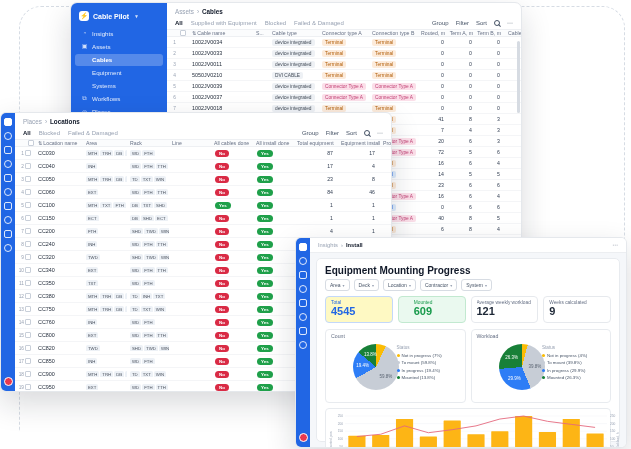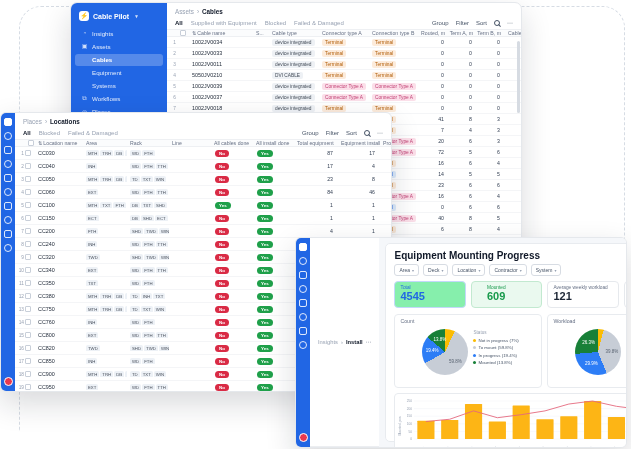--- a/index.html
+++ b/index.html
@@ -63,36 +63,36 @@
   .rail-ico.fill{background:#fff;border-color:#fff;border-radius:2px;}
   .rail-badge{width:7px;height:7px;background:#E8384F;border:1px solid #fff;border-radius:50%;margin-top:auto;flex:none;}
   .main2{flex:1;display:flex;flex-direction:column;min-width:0;}
   .tag{font-size:4.3px;background:#EDF1F6;color:#49505C;border-radius:2px;padding:1px 2px;margin-right:1px;white-space:nowrap;}
   .tagcell{padding-left:3px;white-space:nowrap;overflow:hidden;}
   .pill{font-size:4.4px;color:#fff;border-radius:5px;padding:1px 4px;justify-self:start;margin-left:4px;font-weight:bold;}
   .pill.yes{background:#1FA04A;}
   .pill.no{background:#D92B45;}
 
   
-  .main3{flex:1;display:flex;flex-direction:row;min-width:0;background:#F5F7FA;}
+  .main3{flex:1;display:flex;flex-direction:column;min-width:0;background:#F5F7FA;}
   .hd3{display:flex;align-items:center;background:#fff;border-bottom:1px solid #ECEEF1;
        padding:4px 8px;font-size:5.8px;color:#98A2B3;gap:3px;}
   .hd3 .dots{margin-left:auto;color:#667085;}
   .panel{flex:1;margin:5px 6px 5px;background:#fff;border:1px solid #E8EBEF;border-radius:5px;
          display:flex;flex-direction:column;min-height:0;}
   .dash-title{font-size:10px;font-weight:bold;color:#101828;padding:6px 8px 3px;}
   .filters{display:flex;gap:4px;padding:0 8px 5px;}
   .fchip{font-size:5px;color:#475467;border:1px solid #D7DCE3;border-radius:3px;padding:2px 4px;
          background:#fff;display:flex;align-items:center;gap:2px;}
   .fchip .car{font-size:4px;color:#98A2B3;}
   .kpis{display:flex;gap:5px;padding:0 8px 6px;}
   .kpi{flex:1;border:1px solid #E6E9ED;border-radius:4px;background:#fff;padding:3px 5px 4px;}
   .kpi .lbl{font-size:4.8px;color:#667085;white-space:nowrap;overflow:hidden;}
   .kpi .val{font-size:11px;font-weight:bold;color:#1D2736;line-height:1.15;}
-  .kpi.blue{background:#86efac;border-color:#C3D8FA;}
+  .kpi.blue{background:#fef9c3;border-color:#C3D8FA;}
   .kpi.blue .lbl,.kpi.blue .val{color:#2166E4;}
   .kpi.green{background:#EAF9EF;border-color:#C2E9D0;}
   .kpi.green .lbl,.kpi.green .val{color:#179A4B;padding-left:10px;}
   .chartrow{display:flex;gap:5px;padding:0 8px 5px;}
   .chartcard{flex:1;border:1px solid #E8EBEF;border-radius:4px;background:#fff;height:66px;position:relative;padding:3px 5px;}
   .cc-title{font-size:5.2px;color:#667085;}
   .pie{width:46px;height:46px;border-radius:50%;position:absolute;left:27px;top:14px;}
   .pie-label{position:absolute;font-size:4.5px;transform:translate(-50%,-50%);white-space:nowrap;}
   .legend{position:absolute;right:4px;top:15px;width:64px;}
   .legend-title{font-size:4.6px;color:#98A2B3;margin-bottom:2px;}

